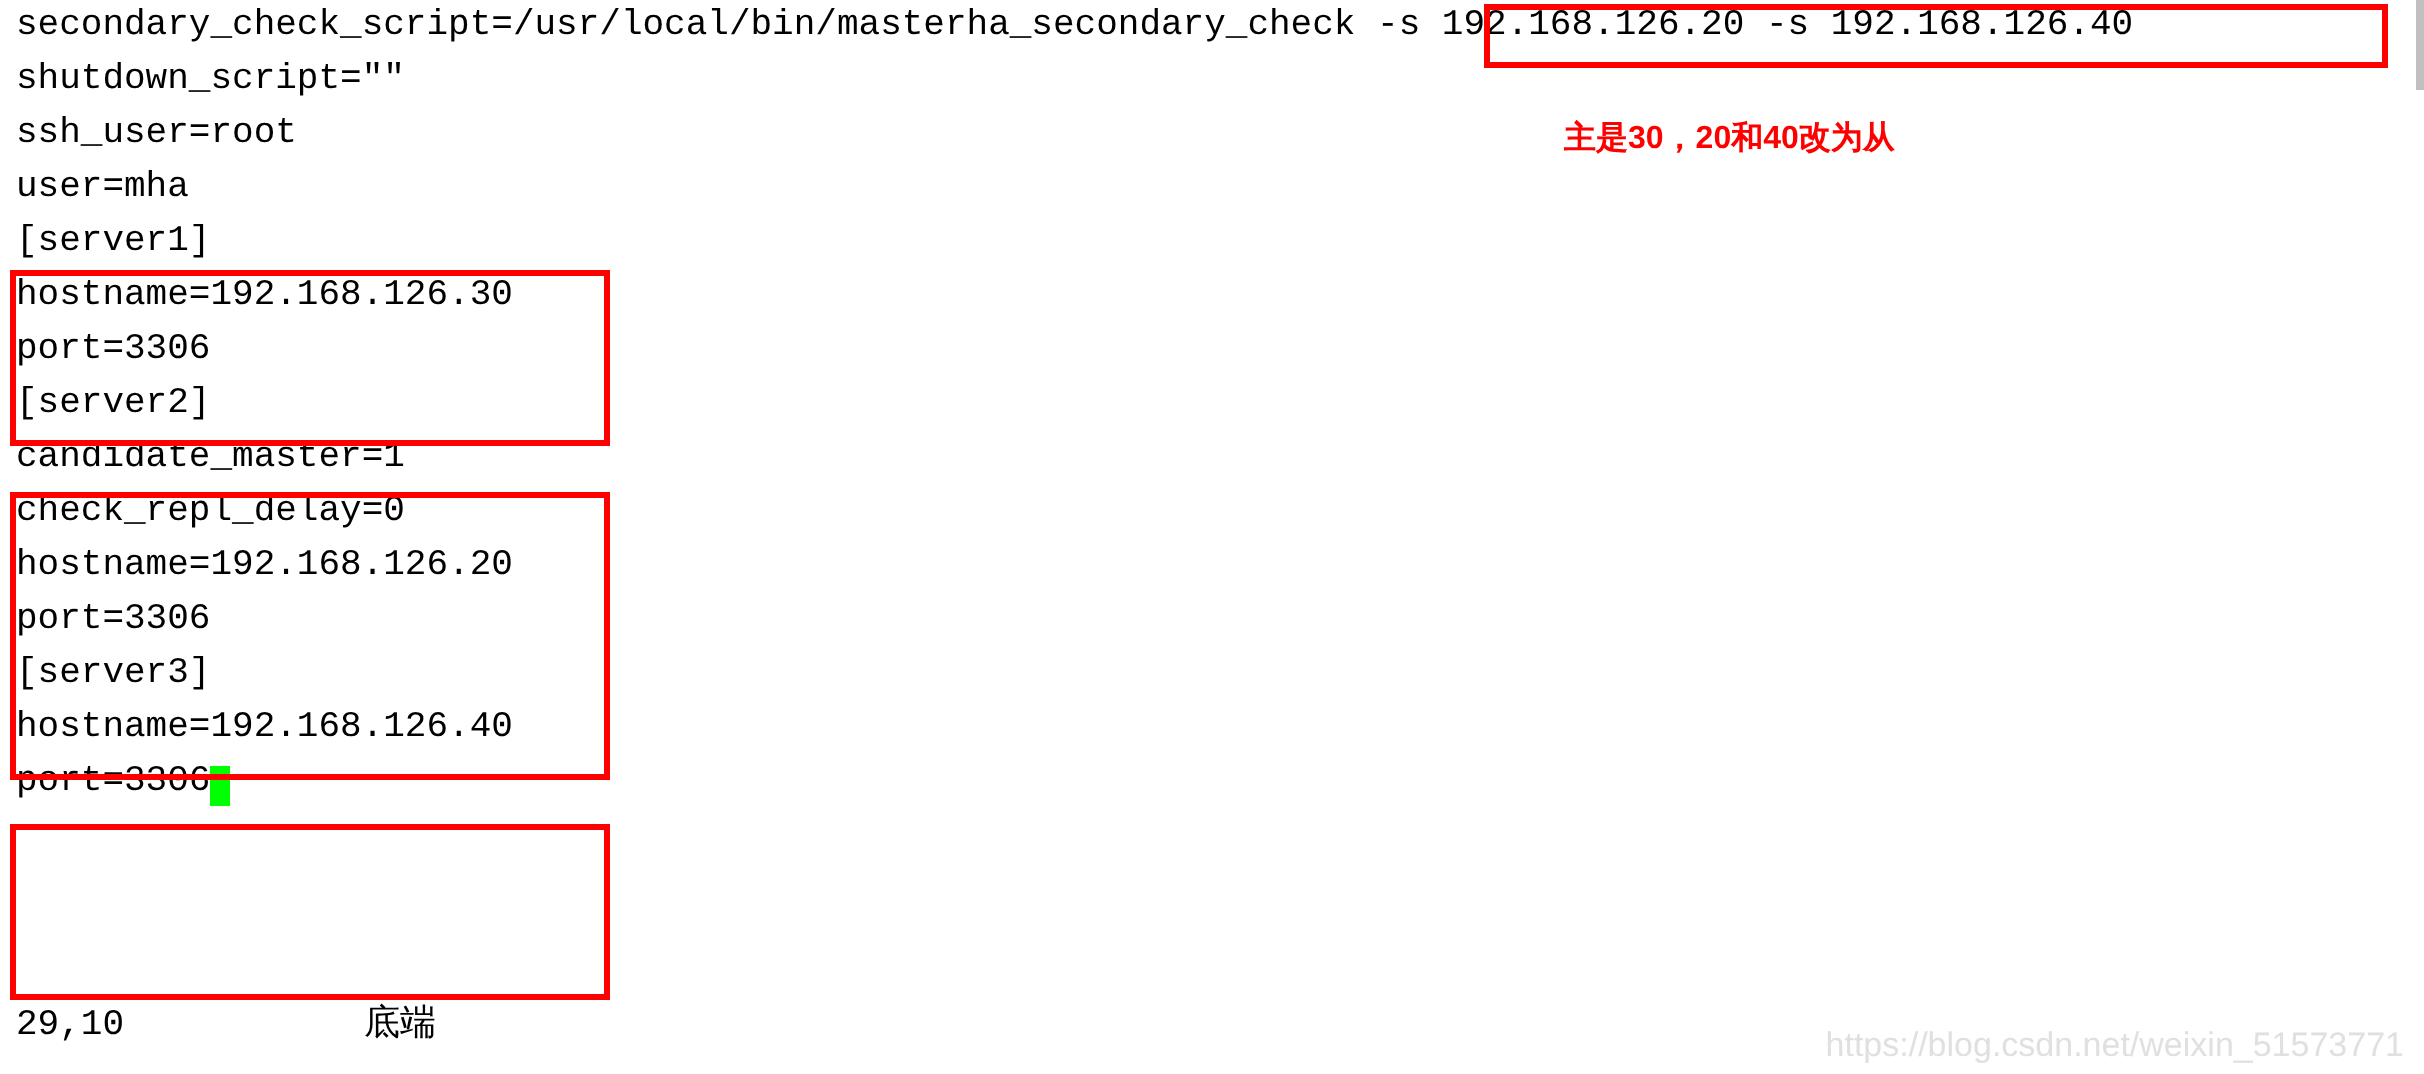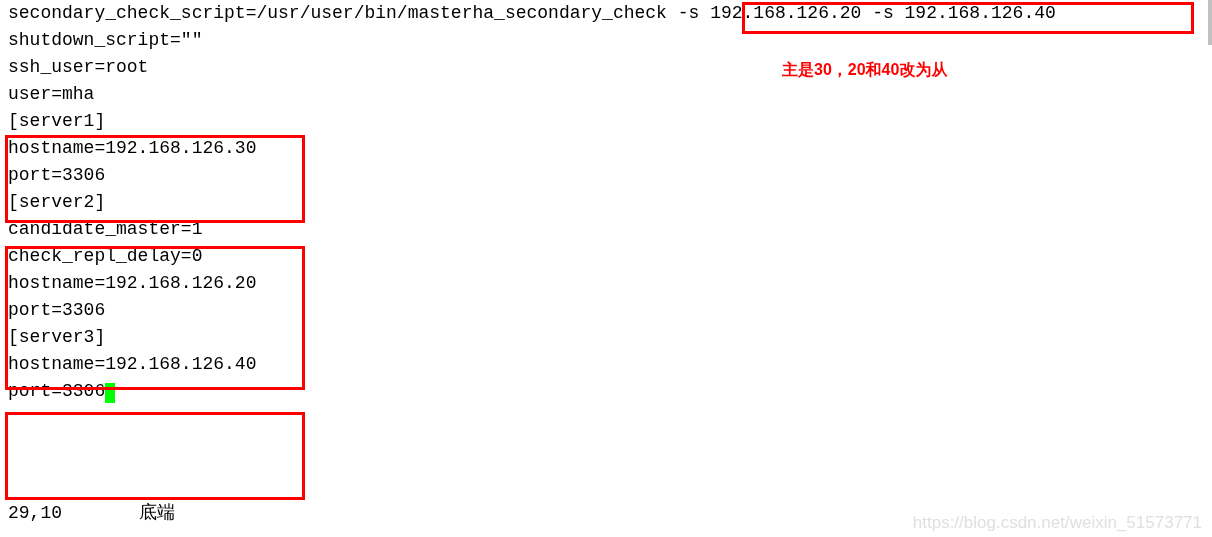--- a/index.html
+++ b/index.html
@@ -76,21 +76,21 @@
       right: 8px;
       display: flex;
       justify-content: space-between;
       font-family: "Consolas", "Courier New", monospace;
     }
     .status-left {
       color: #000;
     }
     .status-right {
       display: flex;
-      gap: 77px;
+      gap: 120px;
     }
     .watermark {
       position: absolute;
       bottom: 2px;
       right: 10px;
       color: #e0e0e0;
       font-size: 17px;
       font-family: Arial, sans-serif;
     }
     .scrollbar-thumb {
@@ -99,21 +99,21 @@
       top: 0;
       width: 4px;
       height: 45px;
       background: #c0c0c0;
     }
   </style>
 </head>
 <body>
 
 <div class="editor-content">
-  <div class="line"><span>secondary_check_script=/usr/user/bin/masterha_secondary_check</span><span> -s 192.168.126.20 -s 192.168.126.40</span></div>
+  <div class="line"><span>secondary_check_script=/usr/local/bin/masterha_secondary_check</span><span> -s 192.168.126.20 -s 192.168.126.40</span></div>
   <div class="line">shutdown_script=""</div>
   <div class="line">ssh_user=root</div>
   <div class="line">user=mha</div>
   <div class="line"></div>
   <div class="line">[server1]</div>
   <div class="line">hostname=192.168.126.30</div>
   <div class="line">port=3306</div>
   <div class="line"></div>
   <div class="line">[server2]</div>
   <div class="line">candidate_master=1</div>

